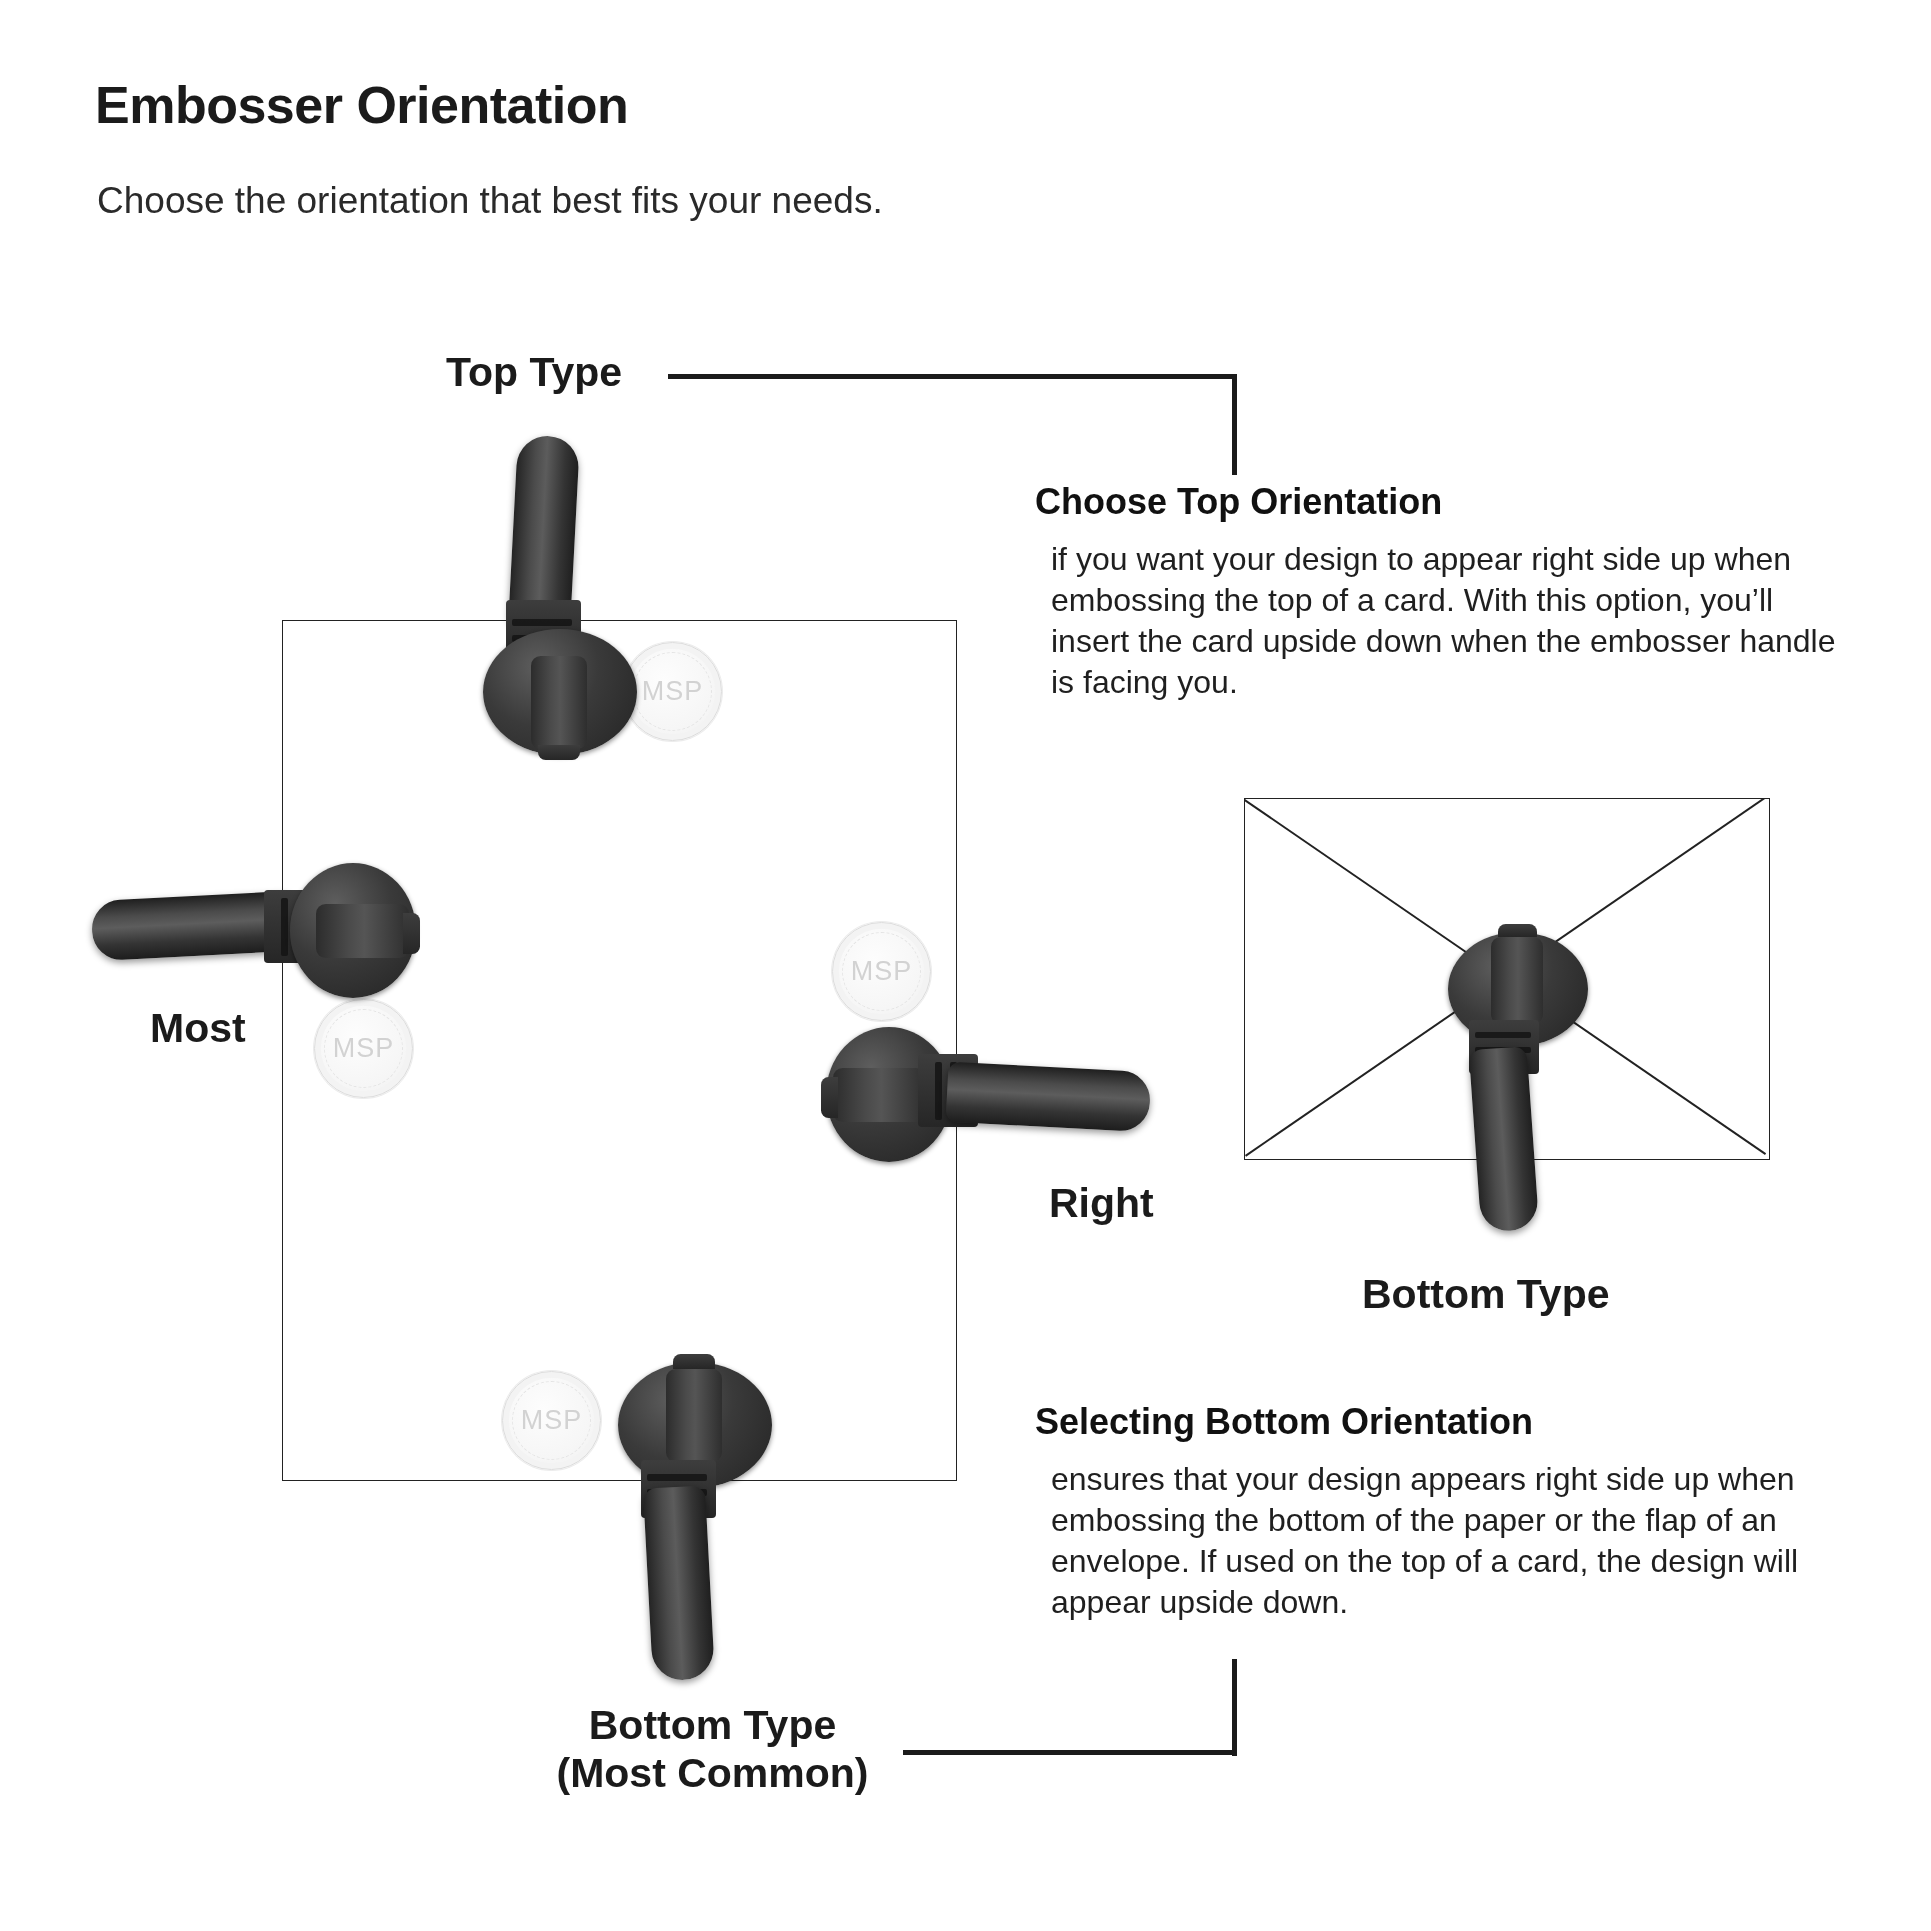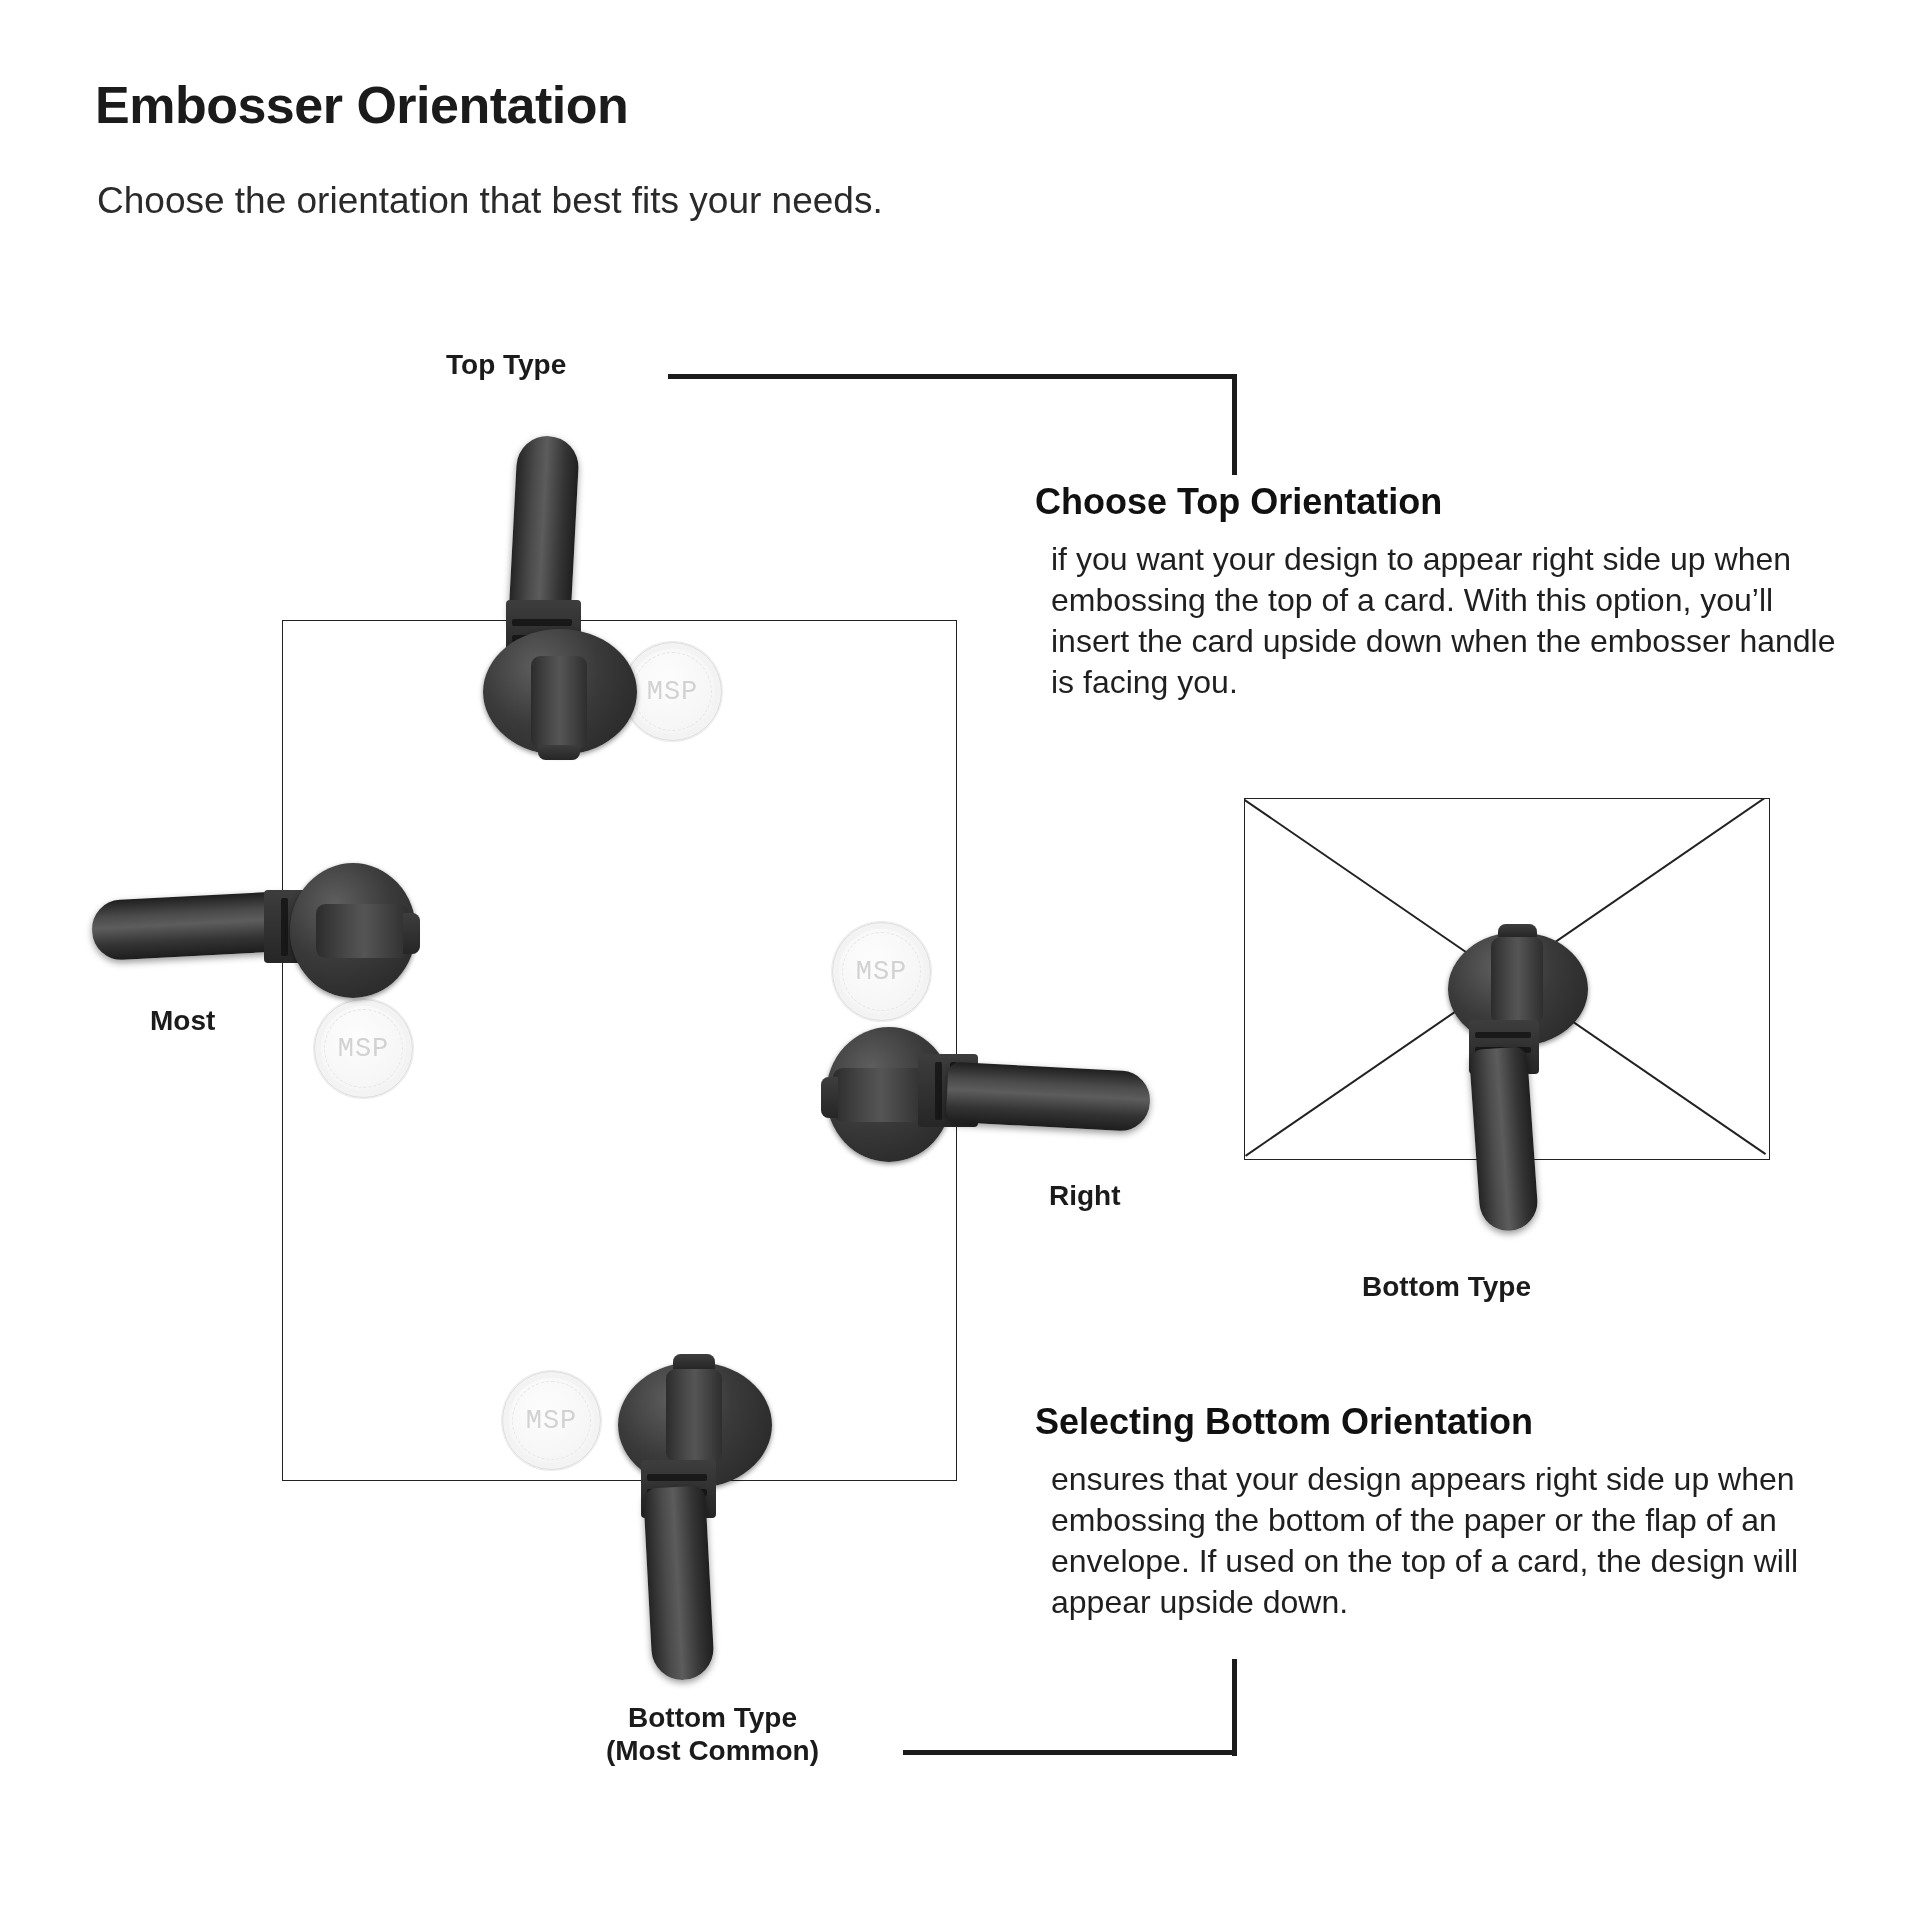--- a/index.html
+++ b/index.html
@@ -66,21 +66,21 @@
 
   
   .connector {
     position: absolute;
     background: #1b1b1b;
   }
 
   
   .diagram-label {
     position: absolute;
-    font-size: 28px;
+    font-size: 41px;
     font-weight: bold;
     color: #1b1b1b;
     white-space: pre-line;
     line-height: 1.18;
   }
   #label-top-type    { left: 446px; top: 348px; }
   #label-left        { left: 150px; top: 1004px; }
   #label-right       { left: 1049px; top: 1159px; margin-top: 20px; }
   #label-bottom-env  { left: 1362px; top: 1270px; }
   #label-bottom-main { left: 553px; top: 1701px; text-align: center; width: 319px; }
@@ -110,21 +110,21 @@
   .seal {
     position: absolute;
     border-radius: 50%;
     border: 1.9px solid #dcdcdc;
     box-shadow: inset 0 0 0 5.8px #f3f3f3, 0 0 0 1px #ececec;
     background: radial-gradient(circle at 42% 38%, #fdfdfd 0%, #f6f6f6 60%, #efefef 100%);
     display: flex;
     align-items: center;
     justify-content: center;
     color: #d2d2d2;
-    font-family: Liberation Mono, monospace;
+    font-family: Liberation Sans, sans-serif;
     font-size: 27px;
     letter-spacing: 1px;
   }
   .seal::before {
     content: "";
     position: absolute;
     left: 8.7px; top: 8.7px; right: 8.7px; bottom: 8.7px;
     border-radius: 50%;
     border: 1.4px dashed #e4e4e4;
   }

